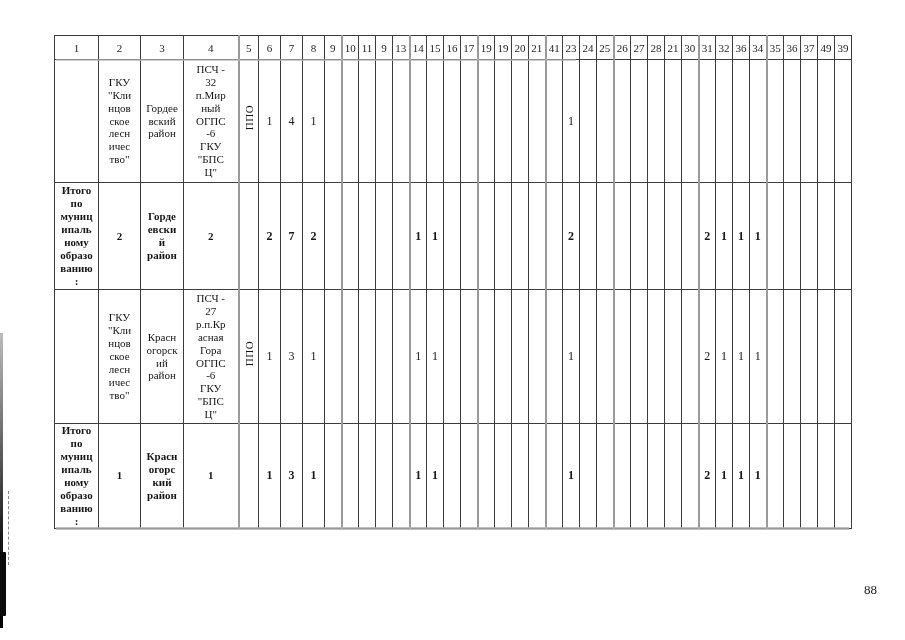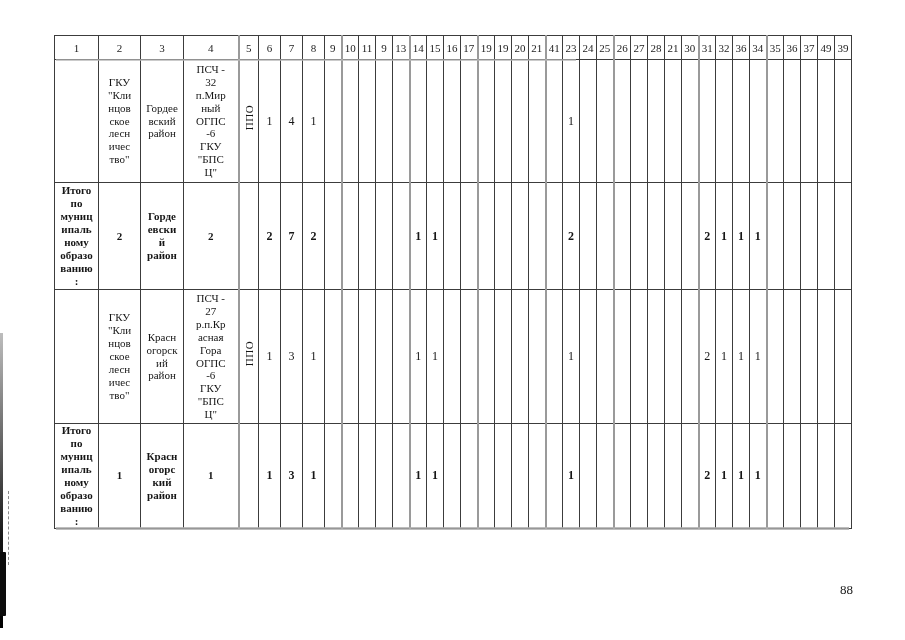--- a/index.html
+++ b/index.html
@@ -72,21 +72,21 @@
   .edge-blob {
     position:absolute; left:0; top:552px; width:6px; height:64px;
     background:#0c0c0c; border-radius:1px;
   }
   .dash-line {
     position:absolute; left:8px; top:491px; width:0; height:74px;
     border-left:1px dashed #8a8a8a;
   }
 
   .page-number {
-    position:absolute; left:840px; top:582px;
+    position:absolute; left:864px; top:582px;
     font-size:13px; color:#1a1a1a;
   }
 </style>
 </head>
 <body>
 
 <div class="page">
   <div class="edge-line"></div>
   <div class="edge-blob"></div>
   <div class="dash-line"></div>

